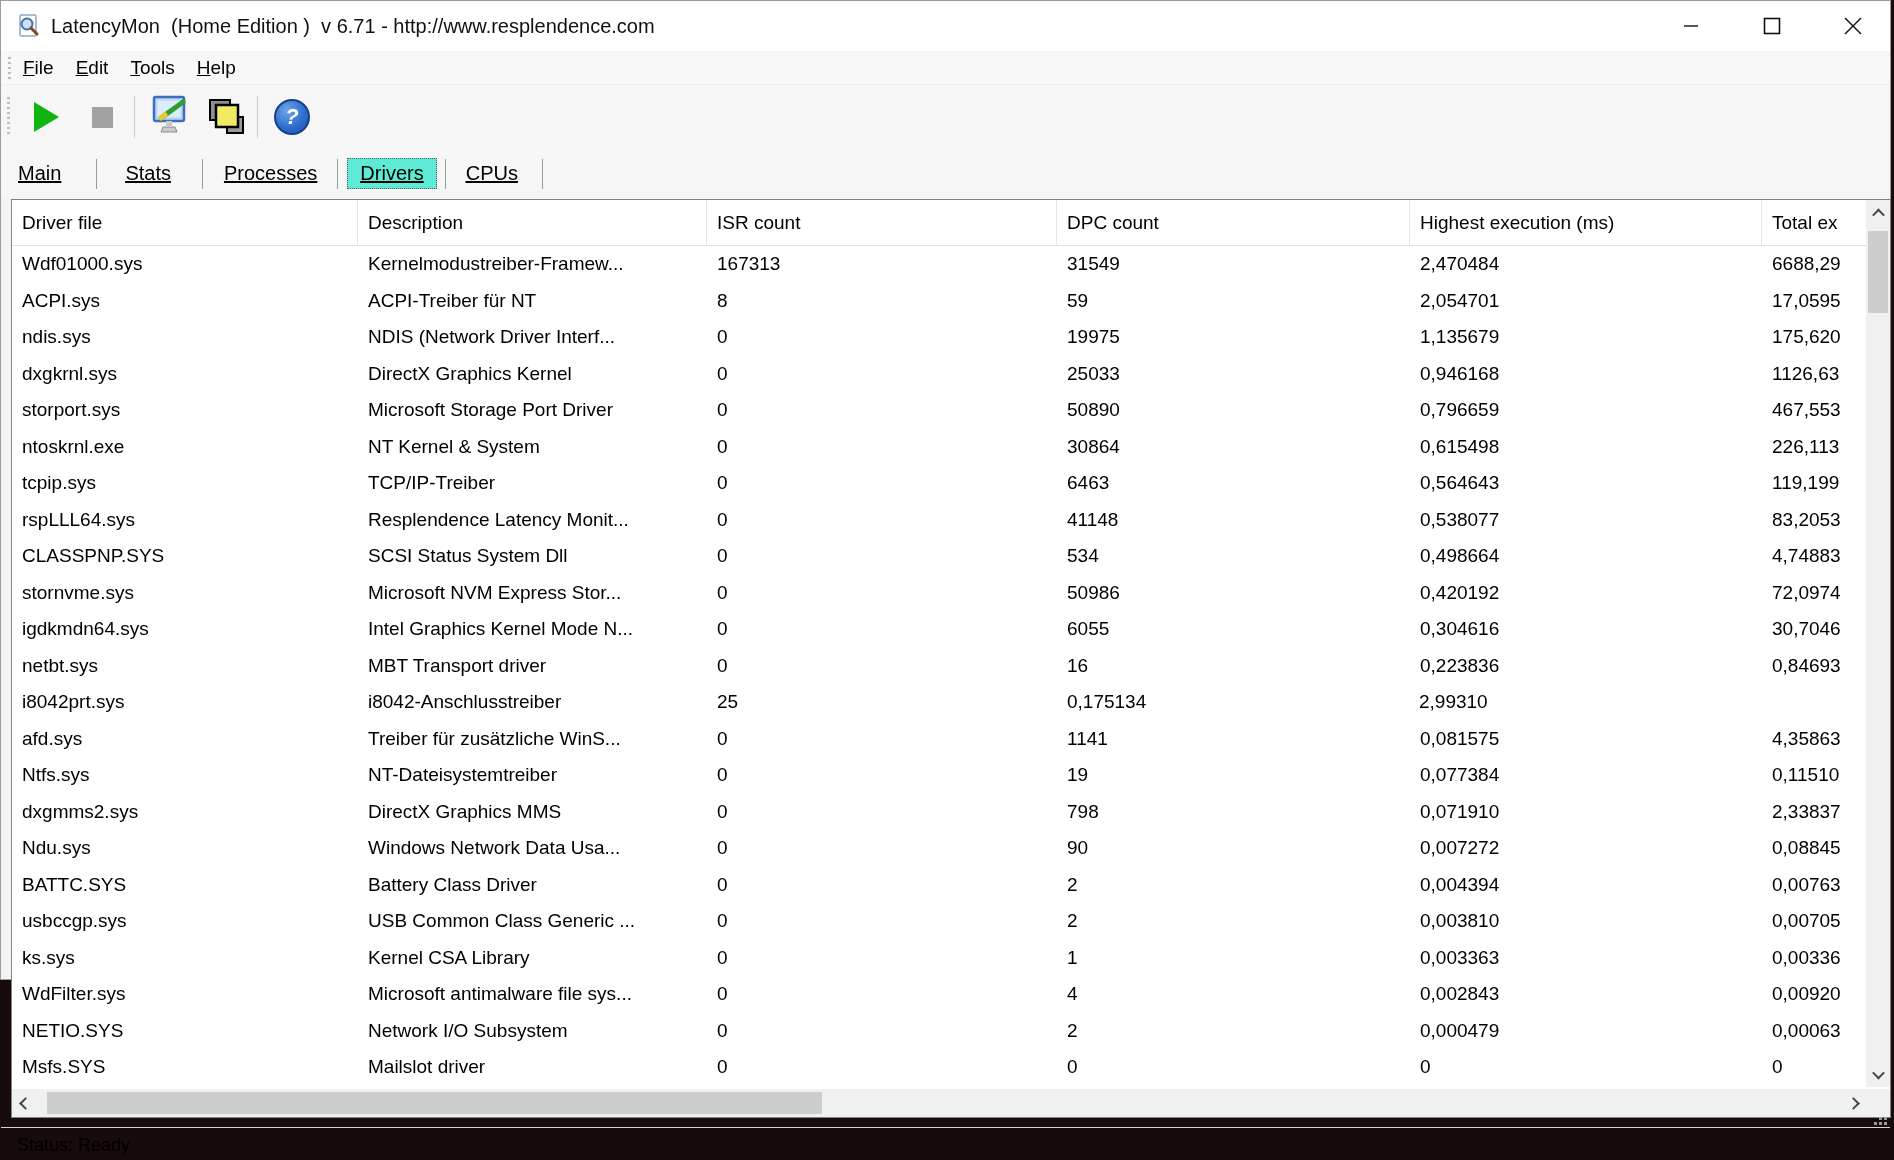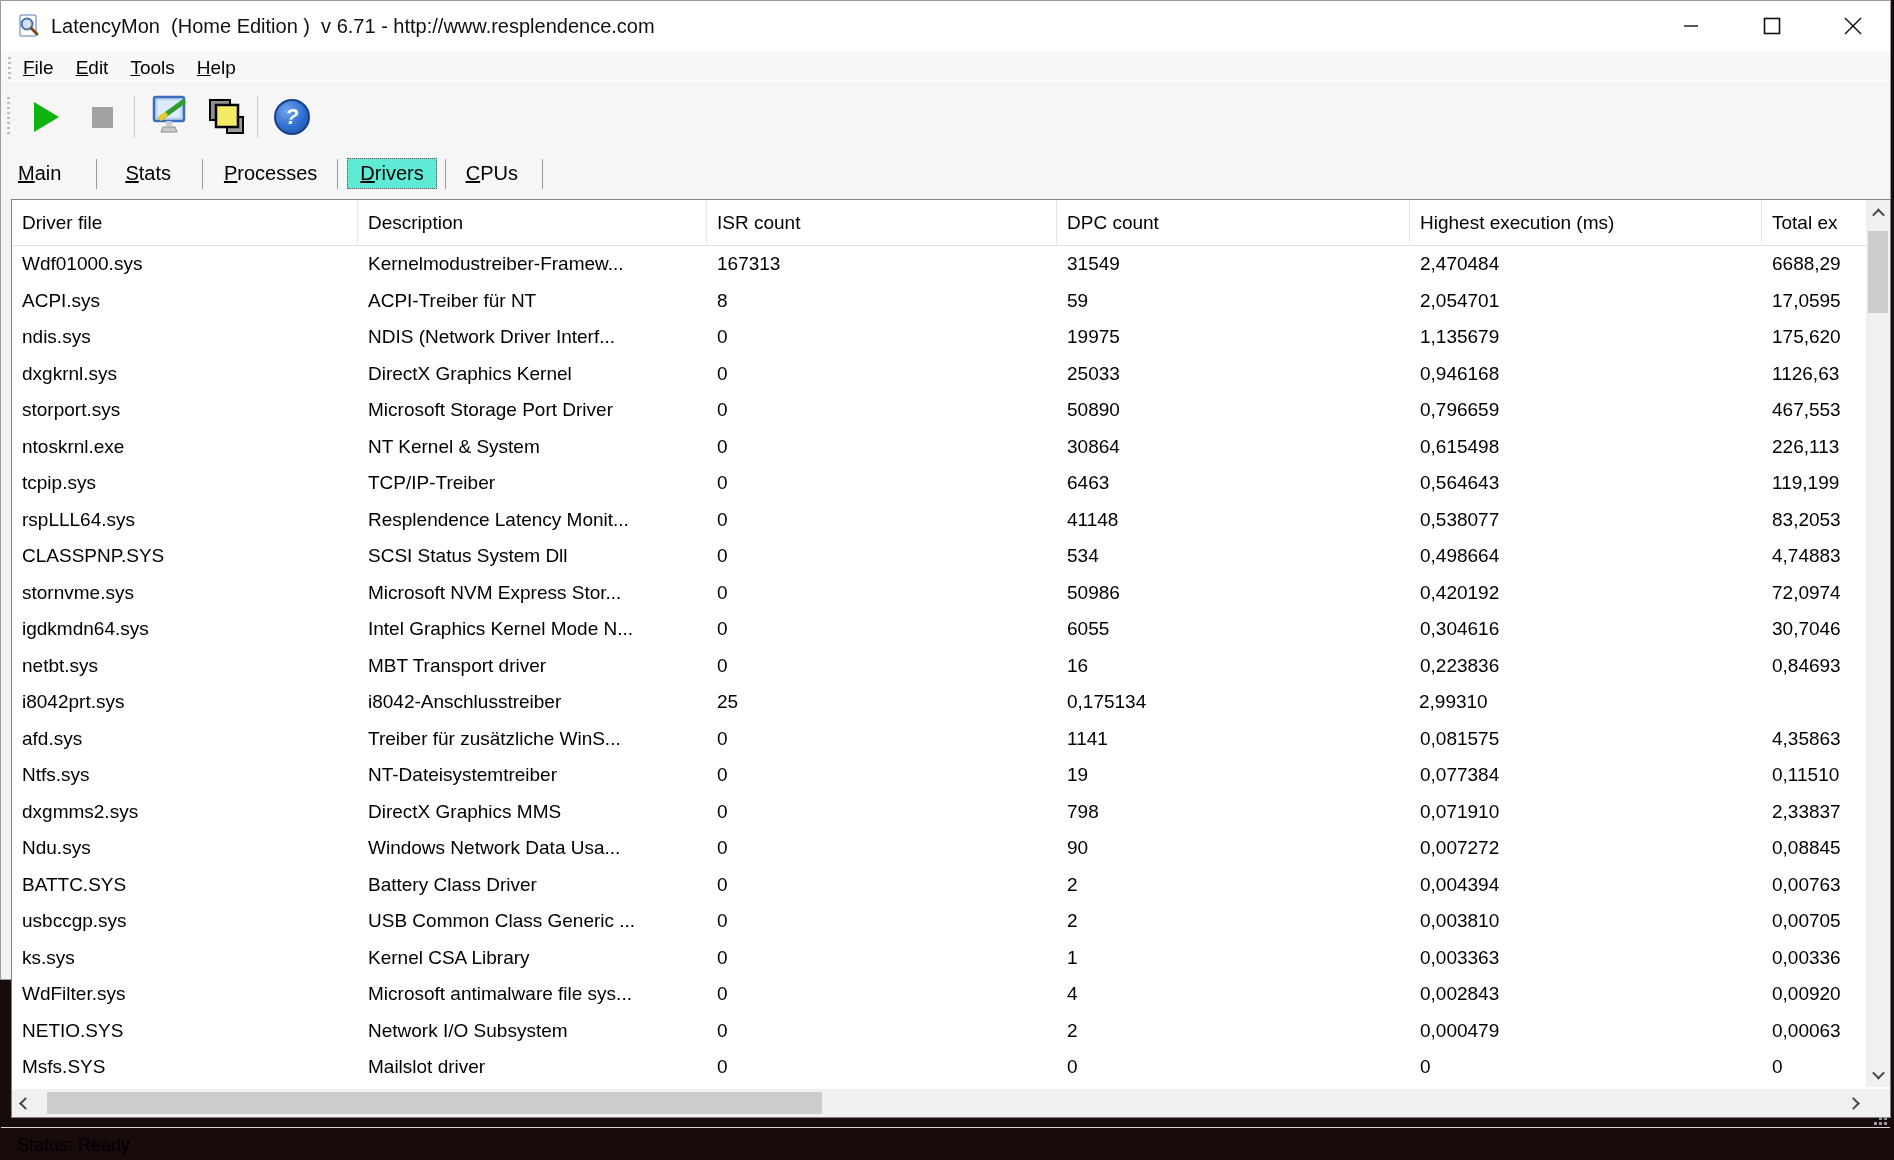--- a/index.html
+++ b/index.html
@@ -60,21 +60,21 @@
     background:radial-gradient(circle at 35% 30%, #6ea4e8 0%, #2f6fce 55%, #1b4ea6 100%);
     border:2px solid #16408c;
     color:#fff; font-size:22px; font-weight:bold;
     display:flex; align-items:center; justify-content:center; font-style:italic;
   }
   
   .tabbar {
     position:absolute; left:0; top:148px; right:0; height:49px;
     background:#f6f6f6; display:flex; align-items:center; font-size:20px;
   }
-  .tab { cursor:default; }
+  .tab { cursor:default;text-decoration:underline; }
   .tab-sep { width:1px; height:30px; background:#9a9a9a; }
   .tab.active { border:1px dotted #5a5a5a; padding:3px 12px; background:#5eead4; }
   
   .table {
     position:absolute; left:10px; top:198px; width:1880px; height:919px;
     background:#fff; border:1px solid #828282; overflow:hidden;
   }
   .lv-header {
     display:flex; height:46px; width:2110px;
     border-bottom:1px solid #e1e1e1; background:#fff;

